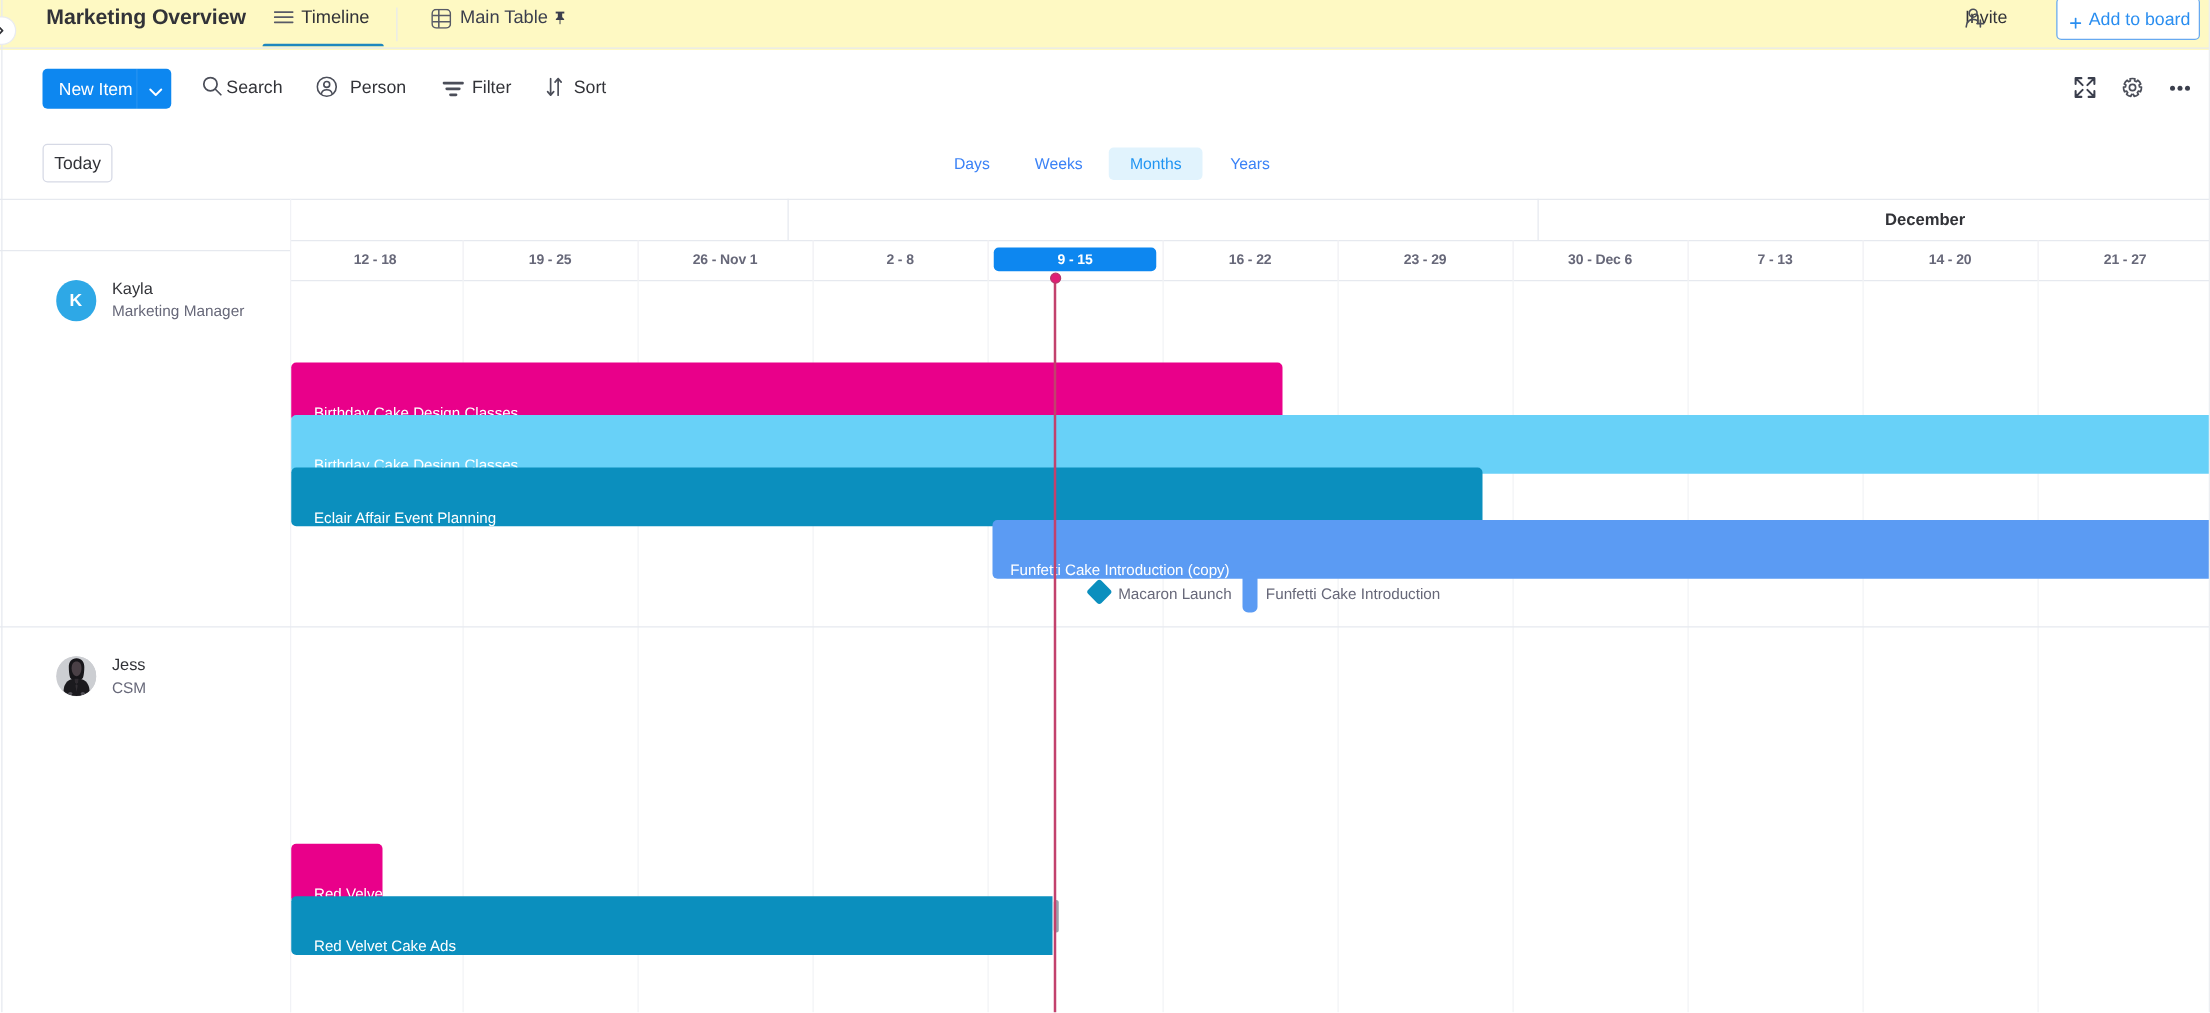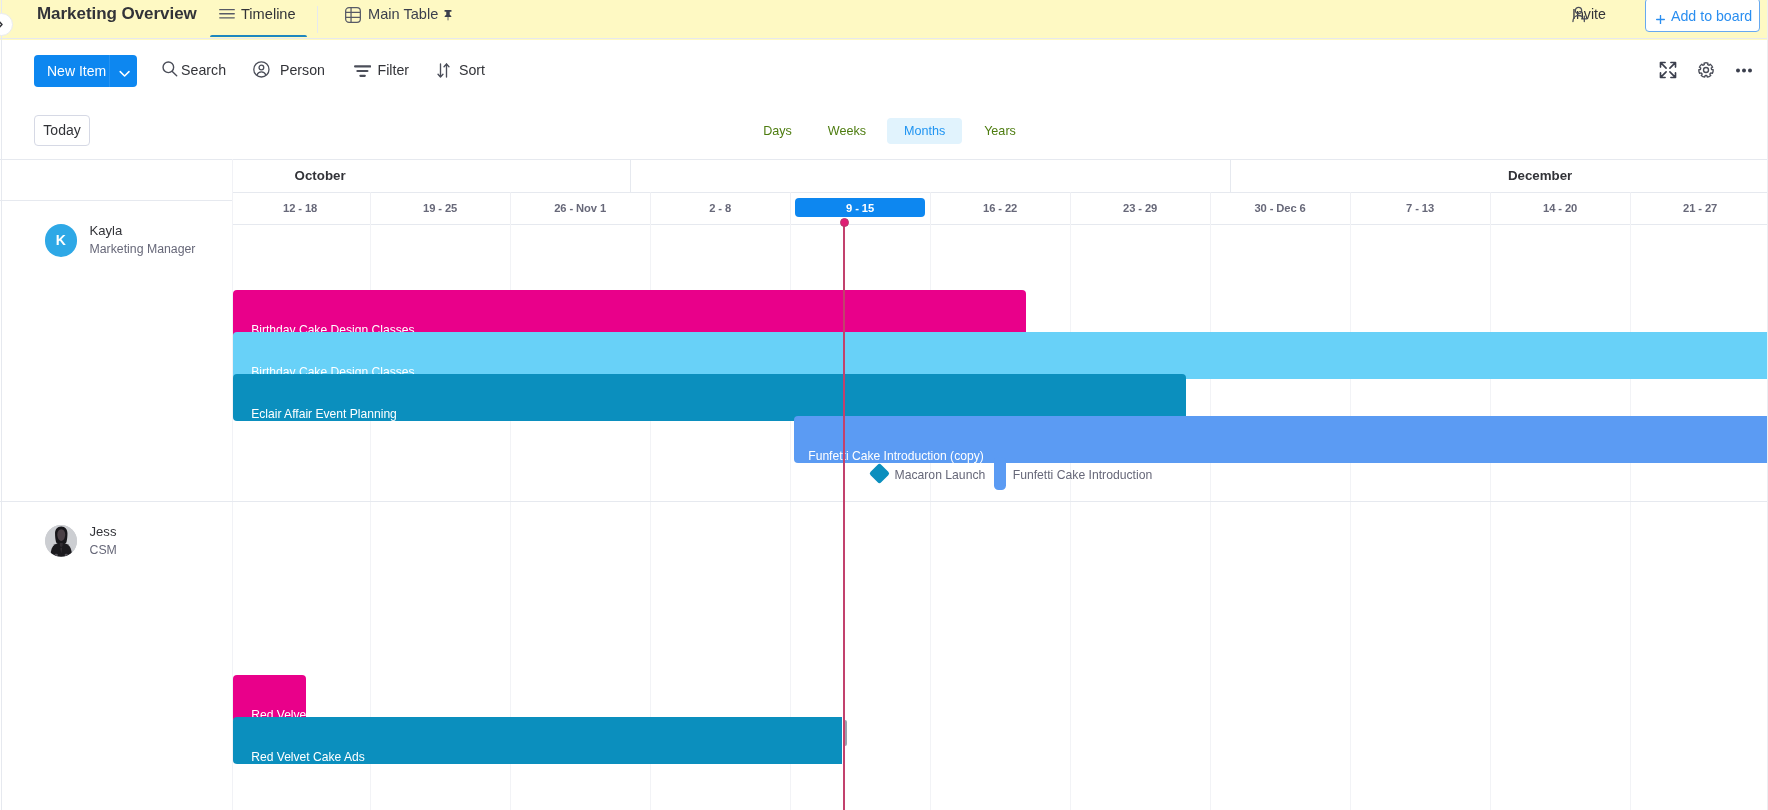--- a/index.html
+++ b/index.html
@@ -51,21 +51,21 @@
   .tb-icon{position:absolute;top:54px;width:32px;height:32px;display:flex;align-items:center;
     justify-content:center;cursor:pointer;}
 
   
   .ctrlbar{position:absolute;left:0;top:0px;width:1768px;height:158px;background:transparent;pointer-events:none;}
   .ctrlbar > *{pointer-events:auto;}
   .today-btn{position:absolute;left:34.4px;top:114.7px;width:55.3px;height:31.4px;border:1px solid #d6d9e5;
     border-radius:4px;background:#fff;color:#323338;font-size:14px;display:flex;
     align-items:center;justify-content:center;cursor:pointer;line-height:18px;}
   .zoom-tab{position:absolute;top:117.6px;height:26.4px;border-radius:4px;display:flex;align-items:center;
-    justify-content:center;color:#4d7c0f;font-size:12.6px;line-height:18px;cursor:pointer;}
+    justify-content:center;color:#3b82f6;font-size:12.6px;line-height:18px;cursor:pointer;}
   .zoom-tab.active{background:#e1f3fd;color:#1f94f2;}
 
   
   .grid{position:absolute;left:0;top:159px;width:1768px;height:652px;}
   .hdr-line{position:absolute;left:0;width:1768px;height:1px;background:#e6e9ef;}
   
   .leftcol-line{position:absolute;left:232.2px;top:0;width:1px;height:652px;background:#f1f2f6;}
   .month-cell{position:absolute;top:0px;height:33px;display:flex;align-items:center;
     justify-content:center;font-size:13.3px;font-weight:700;color:#323338;}
   .month-div{position:absolute;top:0px;width:1px;height:33px;background:#e6e9ef;}
@@ -248,21 +248,20 @@
     <div class="zoom-tab active" style="left:886.8px;width:75.6px;">Months</div>
     <div class="zoom-tab" style="left:972px;width:56px;">Years</div>
   </div>
 
   <div class="grid" id="grid">
       <div class="hdr-line" style="top: 0px;"></div>
       <div class="hdr-line" style="top: 33px; left: 232.2px; width: 1535.8px;"></div>
       <div class="hdr-line" style="top: 65px; left: 232.2px; width: 1535.8px;"></div>
       <div class="hdr-line" style="top: 40.8px; left: 0px; width: 232.2px;"></div>
       <div class="leftcol-line" style=""></div>
-      <div class="month-cell" style="left: 10.1px; width: 620px;">October</div>
       <div class="month-div" style="left: 630.1px;"></div>
       <div class="month-cell" style="left: 1230.1px; width: 620px;">December</div>
       <div class="month-div" style="left: 1230.1px;"></div>
       <div class="week-cell" style="left: 230.1px; width: 140px;">12 - 18</div>
       <div class="week-cell" style="left: 370.1px; width: 140px;">19 - 25</div>
       <div class="week-div" style="left: 370.1px;"></div>
       <div class="col-line" style="left: 370.1px;"></div>
       <div class="week-cell" style="left: 510.1px; width: 140px;">26 - Nov 1</div>
       <div class="week-div" style="left: 510.1px;"></div>
       <div class="col-line" style="left: 510.1px;"></div>

